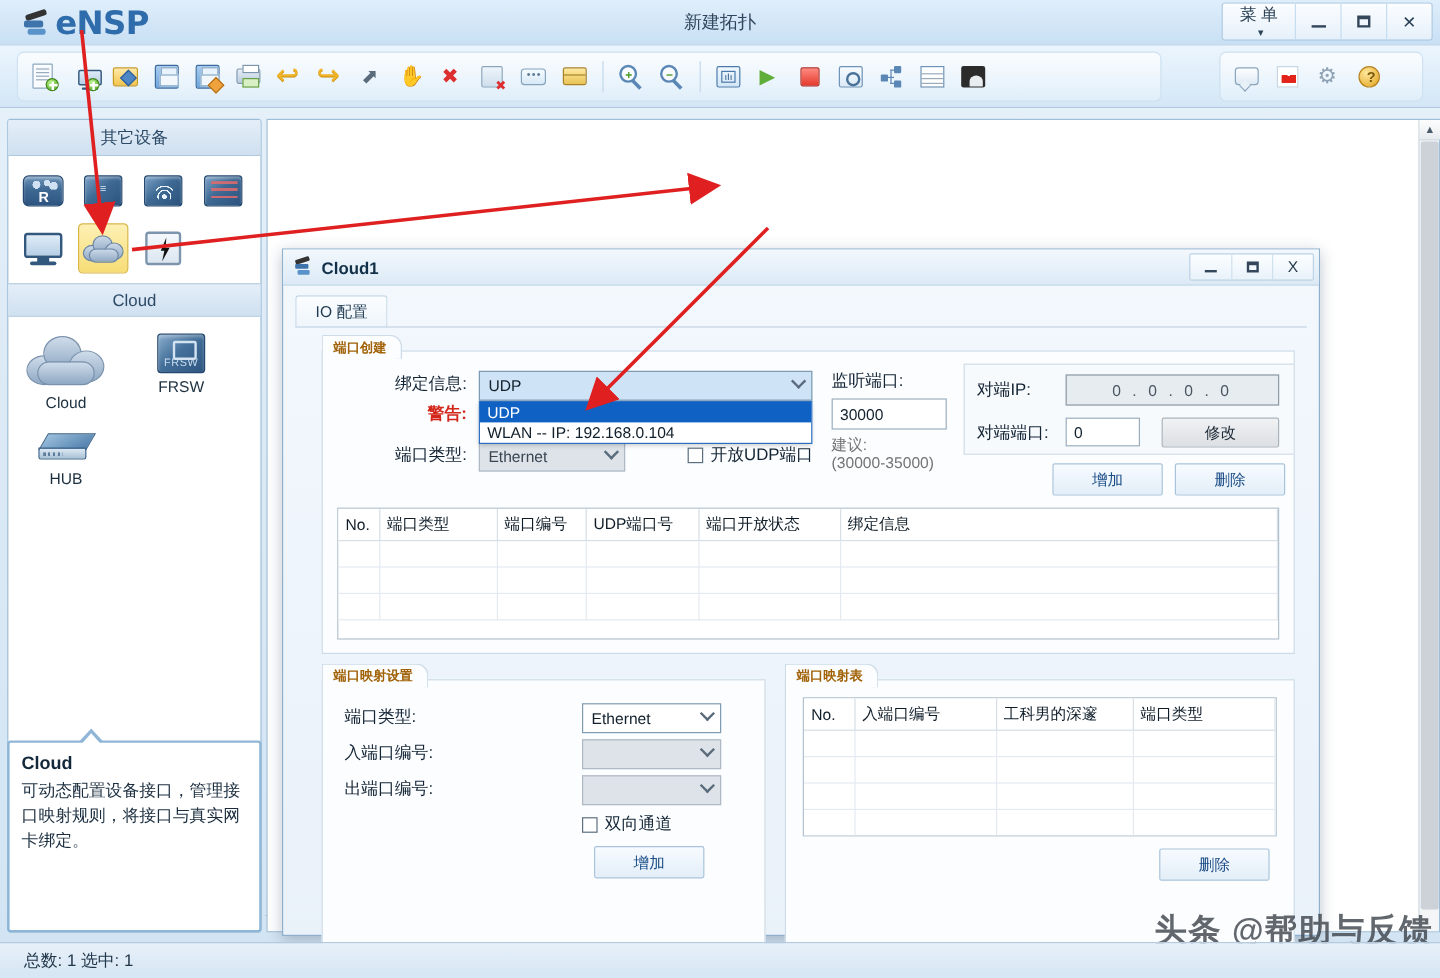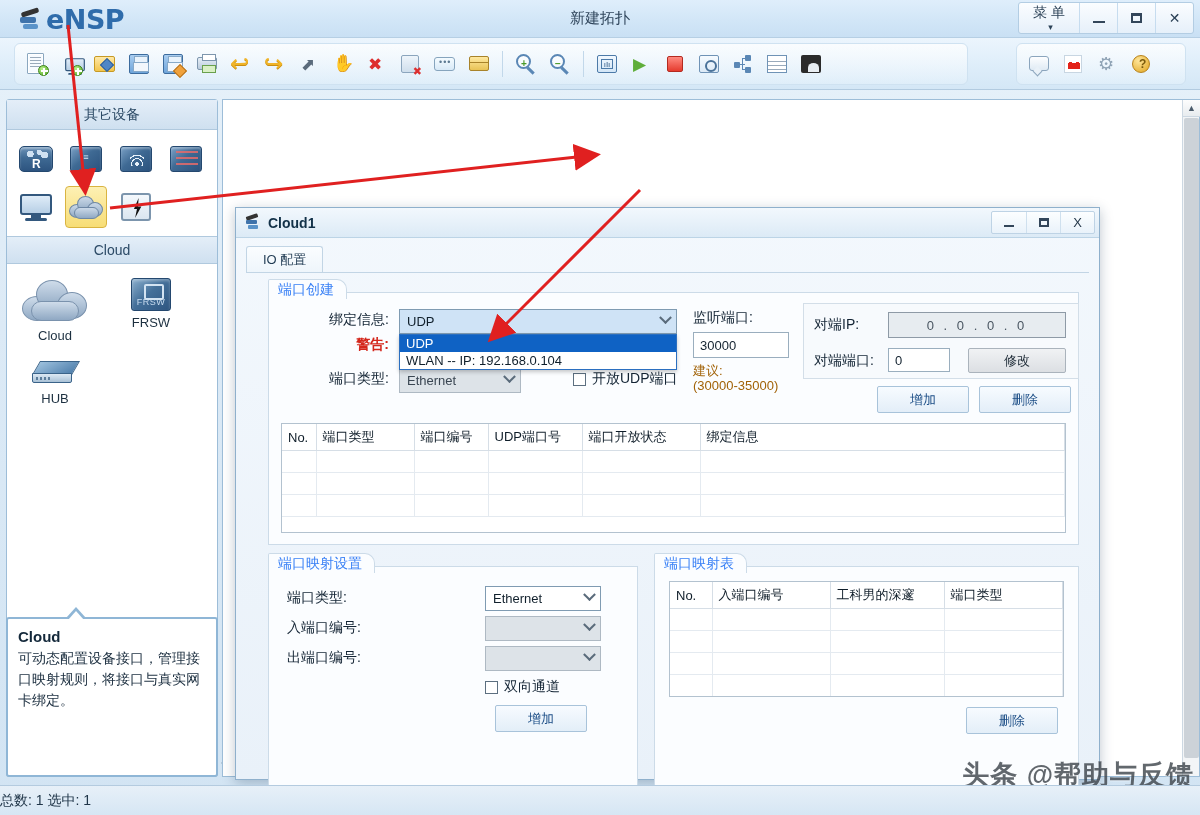--- a/index.html
+++ b/index.html
@@ -251,21 +251,21 @@
   .dlg-body { position:absolute; left:10px; top:38px; right:10px; bottom:8px; }
   .tabstrip { height:27px; position:relative; }
   .tab { position:absolute; left:0; top:0; height:27px; padding:0 16px;
     display:flex; align-items:center; font-size:13px; color:#1f3purple; color:#1f3a52;
     background:linear-gradient(180deg,#fbfdff,#eef5fb);
     border:1px solid #c2d5e5; border-bottom:none; border-radius:3px 3px 0 0; }
   .tabline { position:absolute; left:0; right:0; bottom:0; height:1px; background:#c2d5e5; }
 
   .grpbox { position:absolute; border:1px solid #ccdbe8; background:#fbfdff; }
   .grptab { position:absolute; left:-1px; top:-14px; height:20px; padding:0 12px 0 9px;
-    display:flex; align-items:center; font-size:14px; font-weight:normal; color:#3b82f6;
+    display:flex; align-items:center; font-size:11px; font-weight:bold; color:#a16207;
     background:#fbfdff; border:1px solid #ccdbe8; border-bottom:none;
     border-radius:2px 10px 0 0; }
 
   #grp-create { left:22px; top:46px; right:10px; height:253px; }
   .lbl { font-size:14px; color:#132434; }
   .lbl-warn { font-size:14px; color:#d4271c; font-weight:bold;margin-top:44px; }
   .inputbox { background:#fff; border:1px solid #9aaebe; height:24px; font-size:13px;
     display:flex; align-items:center; padding:0 6px; color:#13222f; }
   .combo { height:25px; border:1px solid #7f9bb2; background:#fff; position:relative;
     display:flex; align-items:center; padding:0 22px 0 7px; font-size:13px; color:#11202c; }
@@ -294,21 +294,21 @@
   #grp-maptable { left:408px; top:320px; right:10px; height:225px; }
 
   .watermark { position:absolute; right:6px; bottom:22px; font-size:27px; font-weight:bold;
     color:#40474e; opacity:.82; letter-spacing:1px; white-space:nowrap;
     text-shadow:0 1px 0 rgba(255,255,255,.5); }
   .helpfeedback { position:absolute; right:10px; bottom:3px; font-size:13px; color:#1d5fa8; }
 
   
   .statusbar { position:absolute; left:0; bottom:0; width:1200px; height:30px;
     background:linear-gradient(180deg,#e7f0f8,#d6e6f4); border-top:1px solid #b4cbdf;
-    display:flex; align-items:center; padding-left:0; font-size:14px; color:#203purple; color:#203649; }
+    display:flex; align-items:center; padding-left:20px; font-size:14px; color:#203purple; color:#203649; }
 
   
   .ann { position:absolute; pointer-events:none; z-index:60; }
 </style>
 </head>
 <body>
 
 <div id="app">
 
   <div class="titlebar">
@@ -643,21 +643,21 @@
         </div>
         <div style="position:absolute;left:304px;top:77px;display:flex;align-items:center;gap:6px;">
           <span class="chk"></span>
           <span class="lbl">开放UDP端口</span>
         </div>
 
         <div style="position:absolute;left:424px;top:16px;" class="lbl">监听端口:</div>
         <div class="inputbox" style="position:absolute;left:424px;top:39px;width:96px;height:26px;">
           <span>30000</span>
         </div>
-        <div style="position:absolute;left:424px;top:70px;font-size:13px;color:#a16207;line-height:15px;">
+        <div style="position:absolute;left:424px;top:70px;font-size:13px;color:#737373;line-height:15px;">
           <div>建议:</div>
           <div>(30000-35000)</div>
         </div>
 
         <div class="subpanel" style="position:absolute;left:534px;top:10px;width:276px;height:76px;">
           <div style="position:absolute;left:10px;top:12px;" class="lbl">对端IP:</div>
           <div class="inputbox" style="position:absolute;left:84px;top:8px;width:178px;height:26px;
                       background:#e7ecf0;border:1px solid #8e9aa6;justify-content:center;letter-spacing:3px;color:#4a5662;">
             <span>0  .  0  .  0  .  0</span>
           </div>

